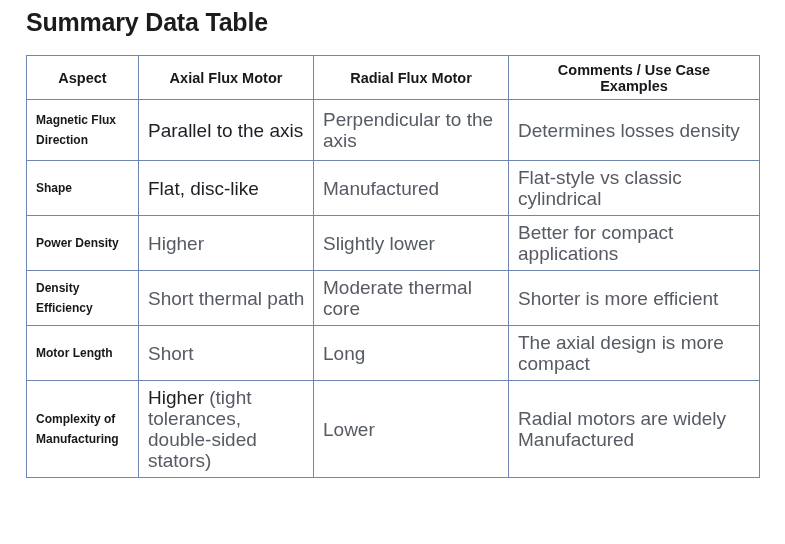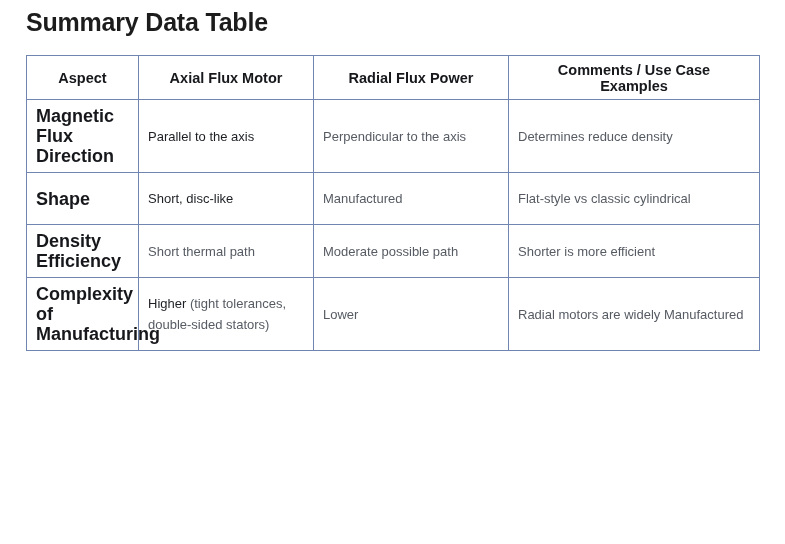--- a/index.html
+++ b/index.html
@@ -52,29 +52,29 @@
   }
   table.summary thead th {
     text-align: center;
     font-size: 14.5px;
     font-weight: bold;
     color: #17181c;
     height: 44px;
     padding: 4px 22px;
   }
   td.aspect-cell {
-    font-size: 18px;
+    font-size: 12px;
     font-weight: bold;
     color: #17181c;
     line-height: 20px;
     padding-left: 7px;
     padding-right: 2px;
   }
   td.body-cell {
-    font-size: 13px;
+    font-size: 19px;
     font-weight: normal;
     color: #565b63;
     line-height: 21px;
   }
   td.body-cell .lead {
     color: #1d1f24;
   }
   
   col.c0 { width: 112px; }
   col.c1 { width: 175px; }
@@ -103,50 +103,62 @@
       <colgroup>
         <col class="c0">
         <col class="c1">
         <col class="c2">
         <col class="c3">
       </colgroup>
       <thead>
         <tr>
           <th>Aspect</th>
           <th>Axial Flux Motor</th>
-          <th>Radial Flux Power</th>
+          <th>Radial Flux Motor</th>
           <th>Comments / Use Case Examples</th>
         </tr>
       </thead>
       <tbody>
 
         <tr class="r0">
           <td class="aspect-cell">Magnetic Flux Direction</td>
           <td class="body-cell"><span class="lead">Parallel to the axis</span><span></span></td>
           <td class="body-cell">Perpendicular to the axis</td>
-          <td class="body-cell">Determines reduce density</td>
+          <td class="body-cell">Determines losses density</td>
         </tr>
 
         <tr class="r1">
           <td class="aspect-cell">Shape</td>
-          <td class="body-cell"><span class="lead">Short, disc-like</span><span></span></td>
+          <td class="body-cell"><span class="lead">Flat, disc-like</span><span></span></td>
           <td class="body-cell">Manufactured</td>
           <td class="body-cell">Flat-style vs classic cylindrical</td>
         </tr>
 
 
+        <tr class="r3">
+          <td class="aspect-cell">Power Density</td>
+          <td class="body-cell"><span class="lead"></span><span>Higher</span></td>
+          <td class="body-cell">Slightly lower</td>
+          <td class="body-cell">Better for compact applications</td>
+        </tr>
 
         <tr class="r4">
           <td class="aspect-cell">Density Efficiency</td>
           <td class="body-cell"><span class="lead"></span><span>Short thermal path</span></td>
-          <td class="body-cell">Moderate possible path</td>
+          <td class="body-cell">Moderate thermal core</td>
           <td class="body-cell">Shorter is more efficient</td>
         </tr>
 
 
+        <tr class="r6">
+          <td class="aspect-cell">Motor Length</td>
+          <td class="body-cell"><span class="lead"></span><span>Short</span></td>
+          <td class="body-cell">Long</td>
+          <td class="body-cell">The axial design is more compact</td>
+        </tr>
 
         <tr class="r7">
           <td class="aspect-cell">Complexity of Manufacturing</td>
           <td class="body-cell"><span class="lead">Higher</span><span> (tight tolerances, double-sided stators)</span></td>
           <td class="body-cell">Lower</td>
           <td class="body-cell">Radial motors are widely Manufactured</td>
         </tr>
 
       </tbody>
     </table>

